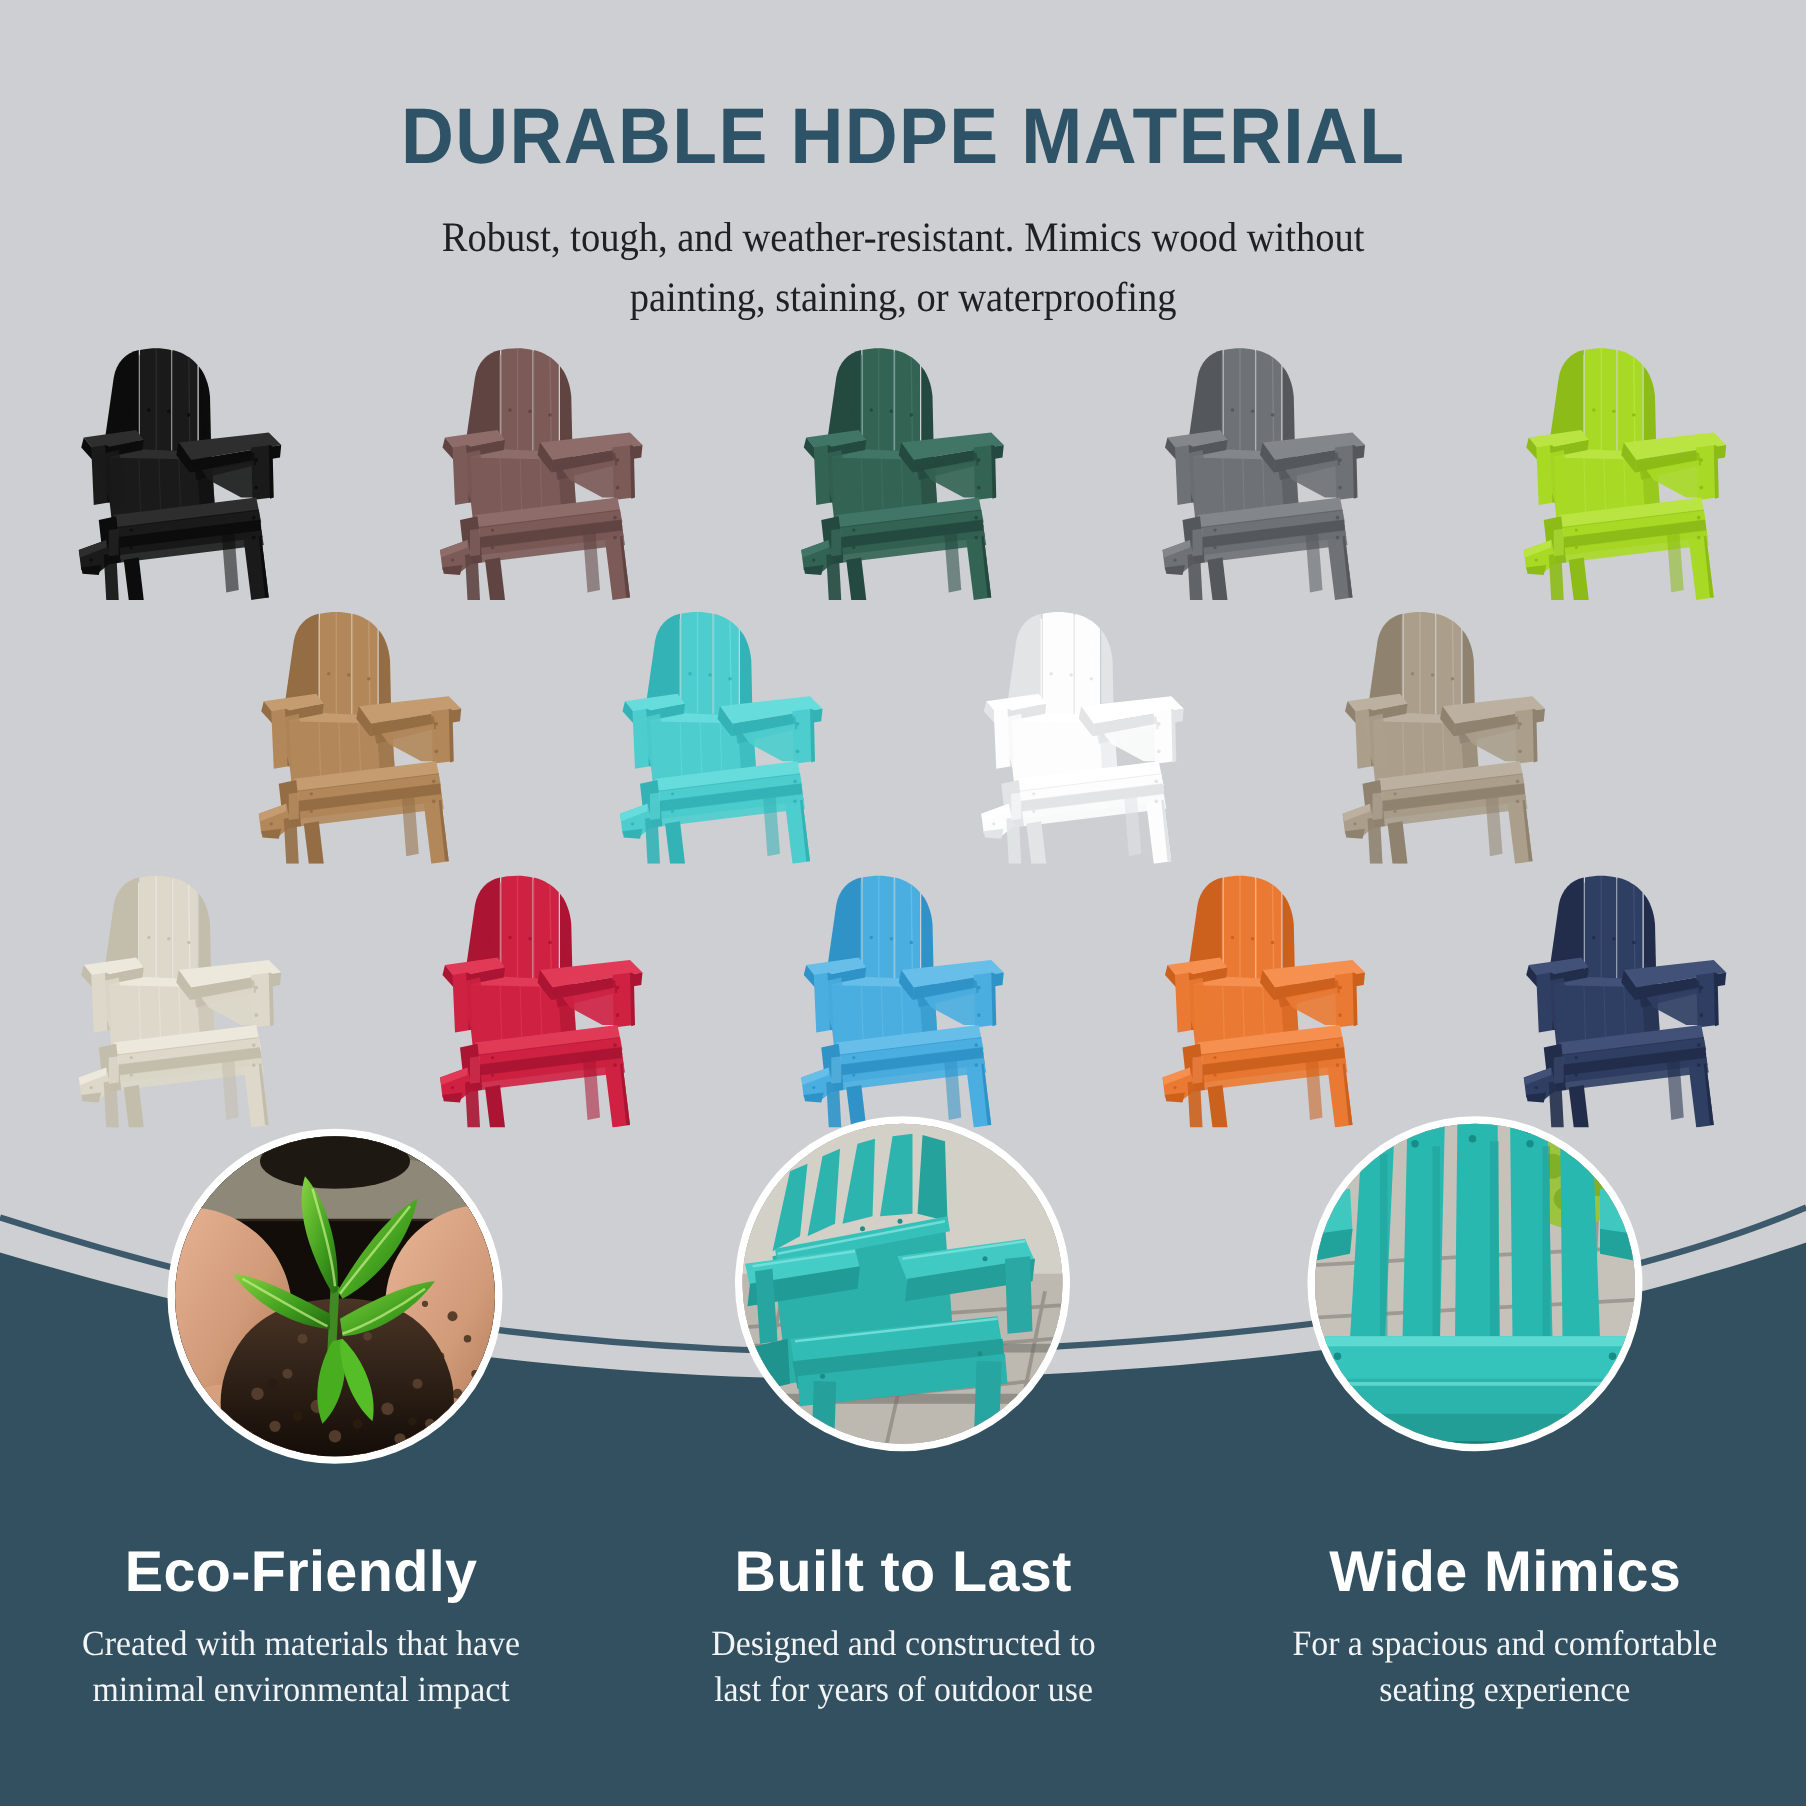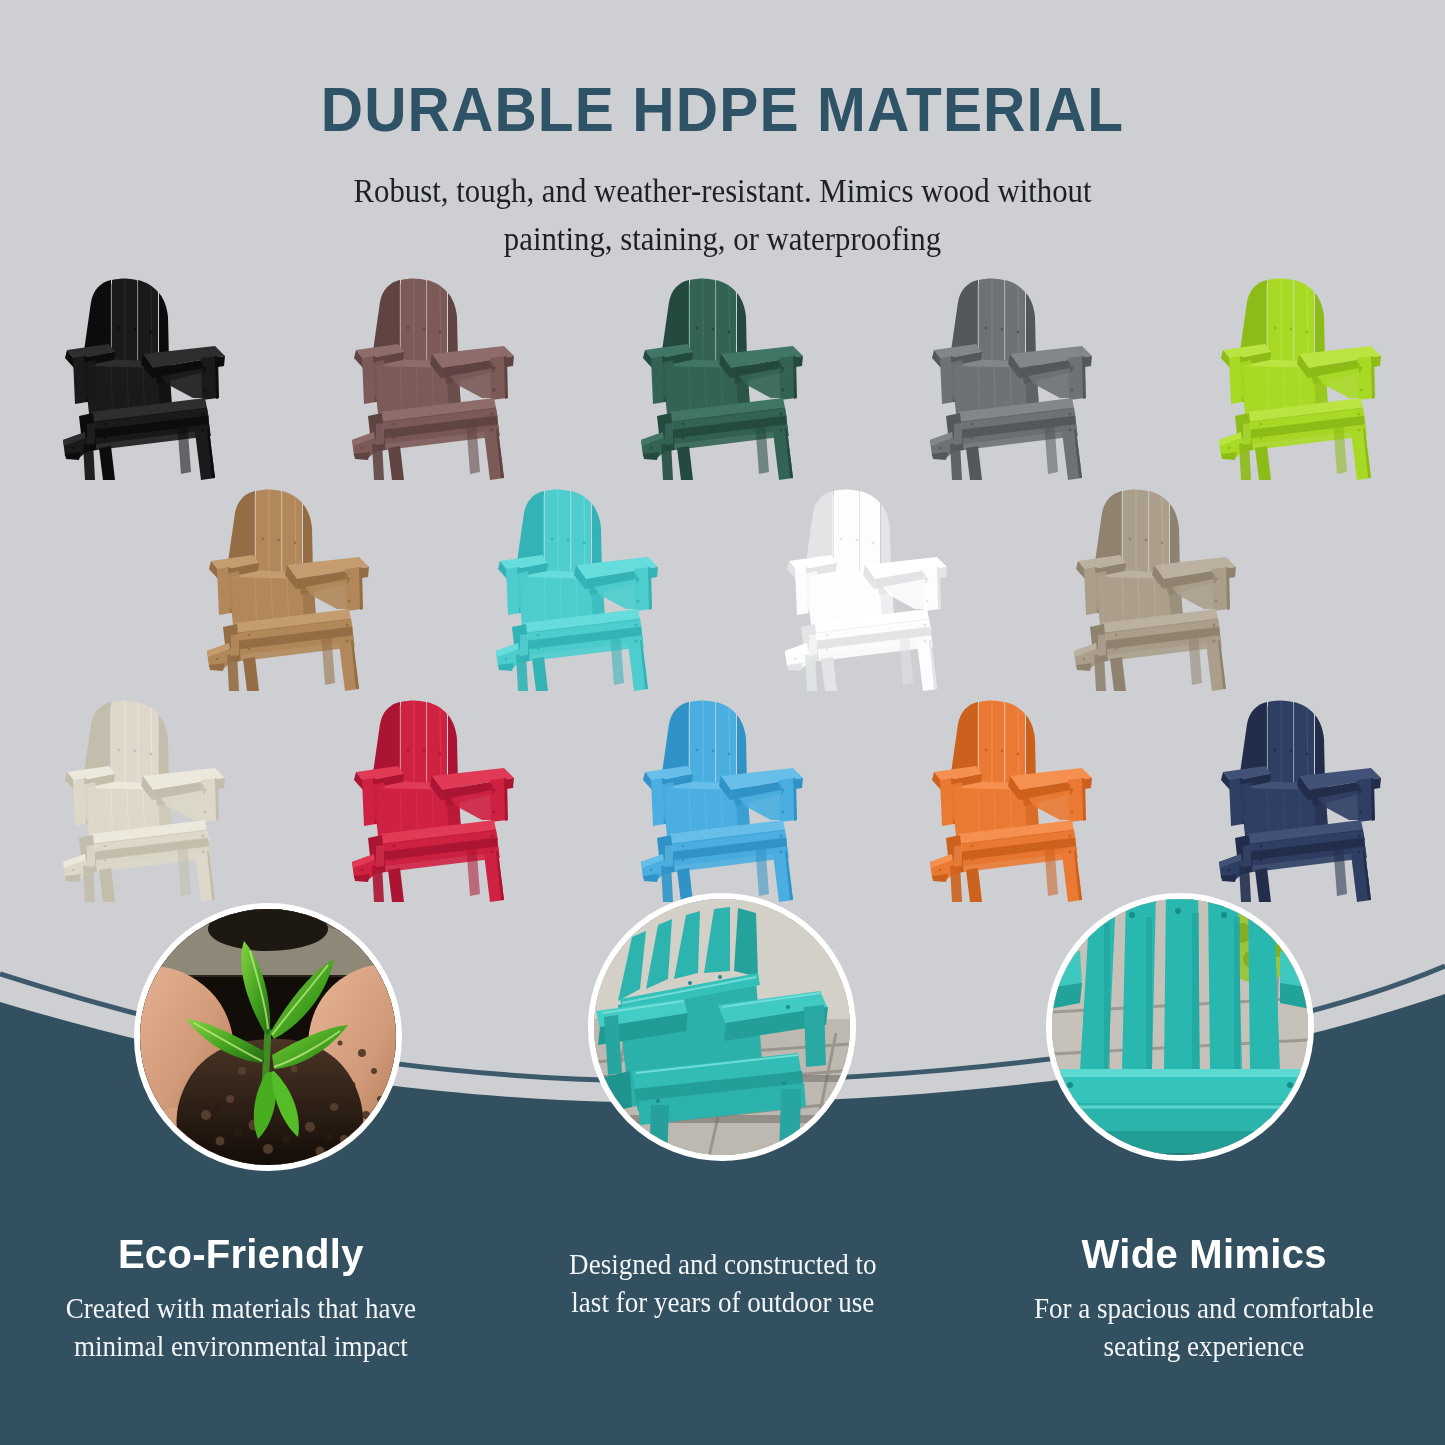--- a/index.html
+++ b/index.html
@@ -136,21 +136,21 @@
   .feature {
     flex: 1 1 0;
     text-align: center;
     padding: 0 18px;
     box-sizing: border-box;
   }
   .feature h3 {
     margin: 0;
     font-family: "Liberation Sans", sans-serif;
     font-weight: bold;
-    font-size: 40px;
+    font-size: 46px;
     letter-spacing: 0.3px;
     color: #ffffff;
     line-height: 1.1;
   }
   .feature p {
     margin: 0;
     padding-top: 14px;
     font-family: "Liberation Serif", serif;
     font-size: 28.5px;
     line-height: 1.32;
@@ -1729,20 +1729,21 @@
 
   <div id="features">
     <div class="feature">
       <h3>Eco-Friendly</h3>
       <p>
         <span>Created with materials that have</span><br>
         <span>minimal environmental impact</span>
       </p>
     </div>
     <div class="feature">
+      <h3>Built to Last</h3>
       <p>
         <span>Designed and constructed to</span><br>
         <span>last for years of outdoor use</span>
       </p>
     </div>
     <div class="feature">
       <h3>Wide Mimics</h3>
       <p>
         <span>For a spacious and comfortable</span><br>
         <span>seating experience</span>

